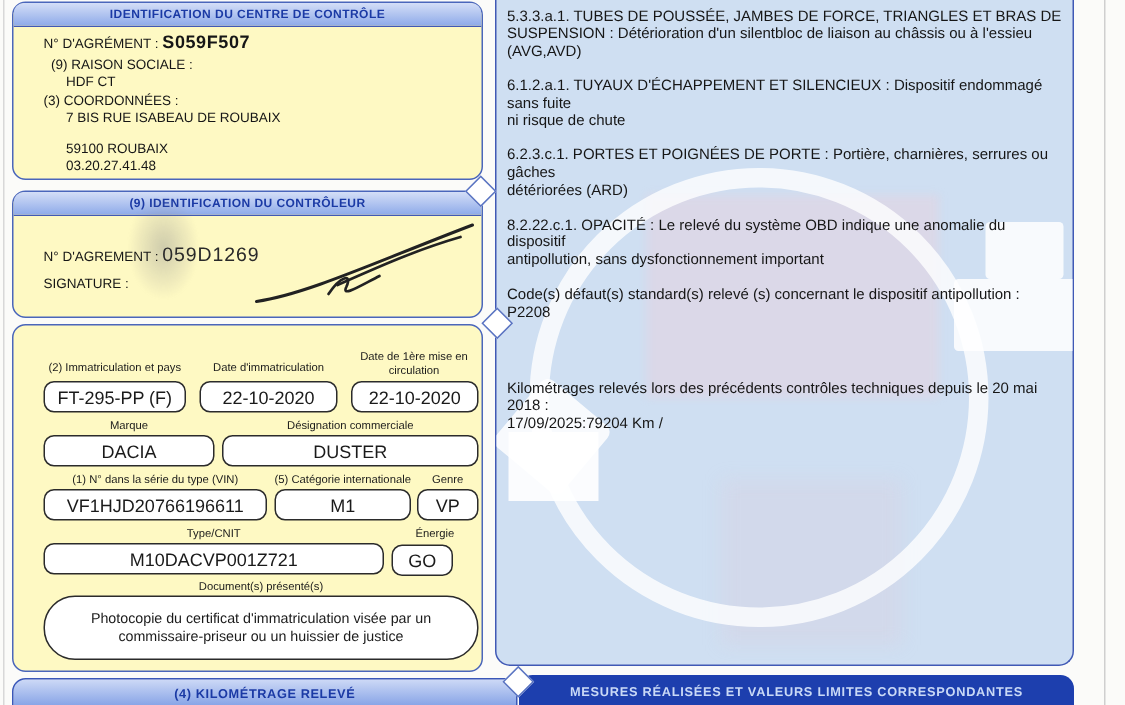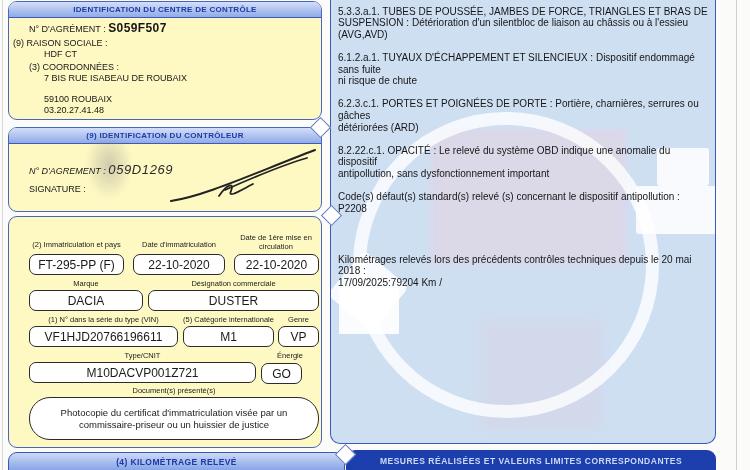--- a/index.html
+++ b/index.html
@@ -52,32 +52,32 @@
 <div class="page">
   <div class="scan-line-left"></div>
   <div class="scan-line-right"></div>
 
   <section class="box" style="top:1px;height:119px;">
     <div class="band">IDENTIFICATION DU CENTRE DE CONTRÔLE</div>
     <div class="line" style="left:20px;top:19px;">
       <span>N° D'AGRÉMENT :</span>
       <span class="bold-val">S059F507</span>
     </div>
-    <div class="line" style="left:4px;top:36px;">(9) RAISON SOCIALE :</div>
+    <div class="line" style="left:25px;top:36px;">(9) RAISON SOCIALE :</div>
     <div class="line" style="left:35px;top:47px;">HDF CT</div>
     <div class="line" style="left:20px;top:60px;">(3) COORDONNÉES :</div>
     <div class="line" style="left:35px;top:71px;">7 BIS RUE ISABEAU DE ROUBAIX</div>
     <div class="line" style="left:35px;top:92px;">59100 ROUBAIX</div>
     <div class="line" style="left:35px;top:103px;">03.20.27.41.48</div>
   </section>
 
   <section class="box" style="top:127px;height:85px;">
     <div class="band">(9) IDENTIFICATION DU CONTRÔLEUR</div>
     <div class="stamp"></div>
-    <div class="line" style="left:20px;top:34px;font-style:italic;">
+    <div class="line" style="left:20px;top:34px;">
       <span>N° D'AGREMENT :</span>
       <span class="big-val">059D1269</span>
     </div>
     <div class="line" style="left:20px;top:56px;">SIGNATURE :</div>
     <svg class="signature" viewBox="0 0 152 60">
       <path d="M4 55 C 38 50, 85 28, 148 4" stroke="#222" stroke-width="2" fill="none" stroke-linecap="round"></path>
       <path d="M58 44 C 85 32, 112 20, 140 12" stroke="#222" stroke-width="1.8" fill="none" stroke-linecap="round"></path>
       <path d="M52 50 C 60 38, 68 36, 64 45 C 60 53, 74 44, 86 38" stroke="#222" stroke-width="1.8" fill="none" stroke-linecap="round"></path>
     </svg>
   </section>

